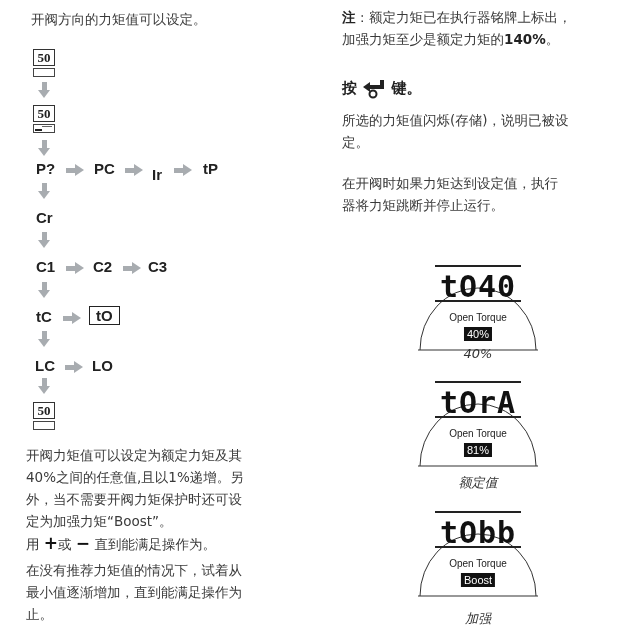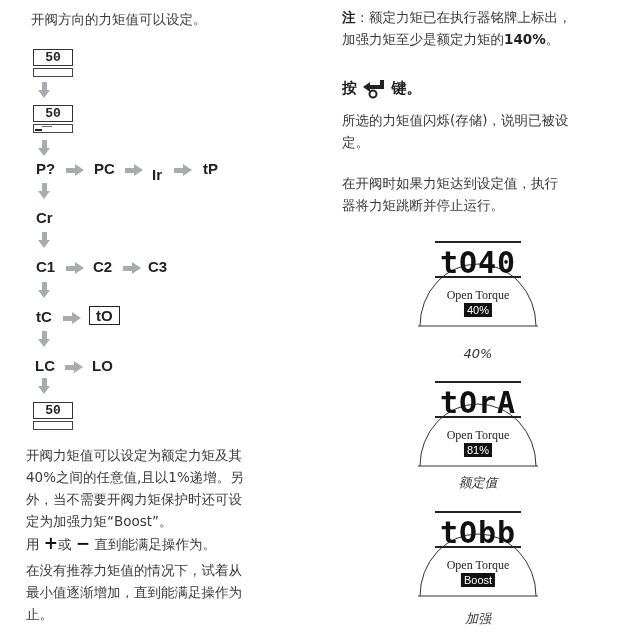--- a/index.html
+++ b/index.html
@@ -8,29 +8,29 @@
   .abs { position:absolute; }
   .txt { font-size:13.5px; line-height:22px; color:#3a3a3a; }
   .bold { font-weight:bold; color:#222; }
   .code { font-family:"Liberation Sans", sans-serif; font-weight:bold; font-size:15px; color:#222; }
   .arrow-down { width:10px; height:16px; position:absolute; }
   .arrow-down::before { content:""; position:absolute; left:3px; top:0; width:5px; height:9px; background:#a8acb0; }
   .arrow-down::after { content:""; position:absolute; left:-1px; top:8px; border-left:6.5px solid transparent; border-right:6.5px solid transparent; border-top:8px solid #a8acb0; }
   .arrow-right { width:18px; height:12px; position:absolute; }
   .arrow-right::before { content:""; position:absolute; left:0; top:4px; width:10px; height:5px; background:#a8acb0; }
   .arrow-right::after { content:""; position:absolute; left:9px; top:0; border-top:6.5px solid transparent; border-bottom:6.5px solid transparent; border-left:9px solid #a8acb0; }
-  .box50 { position:absolute; width:40px; font-family:Liberation Mono, monospace; }
+  .box50 { position:absolute; width:22px; font-family:Liberation Serif, serif; }
   .box50 .num { border:1.5px solid #333; height:15px; font-size:13px; font-weight:bold; text-align:center; line-height:15px; color:#222; }
   .box50 .bar { border:1px solid #444; height:7px; margin-top:2px; position:relative; background:#fff; }
   .box50 .bar.filled::after { content:""; position:absolute; left:1px; bottom:1px; width:7px; height:2px; background:#222; }
   .box50 .bar.filled::before { content:""; position:absolute; left:8px; top:1px; width:10px; height:1px; background:#666; }
   .boxed { border:1.5px solid #222; padding:0 6px; }
   .lcd { position:absolute; width:120px; height:96px; }
   .lcd svg { position:absolute; left:0; top:0; }
-  .lcd .label { position:absolute; left:0; width:120px; text-align:center; font-family:Liberation Serif, serif; font-size:12px; color:#222; top:52px; }
+  .lcd .label { position:absolute; left:0; width:120px; text-align:center; font-family:Liberation Sans, sans-serif; font-size:10px; color:#222; top:52px; }
   .lcd .val { position:absolute; left:50%; transform:translateX(-50%); top:67px; background:#111; color:#fff; font-family:"Liberation Sans", sans-serif; font-size:11px; padding:0 3px; line-height:14px; }
   .caption { position:absolute; width:120px; text-align:center; font-style:italic; font-size:13px; color:#333; font-family:"DejaVu Sans", sans-serif; }
   .watermark { position:absolute; font-size:14px; color:#8a8a8a; font-family:"DejaVu Sans", sans-serif; }
 </style>
 </head>
 <body>
 
 <div class="abs txt" style="left:31px;top:8px;">开阀方向的力矩值可以设定。</div>
 
 <div class="box50" style="left:33px;top:49px;">
@@ -116,21 +116,21 @@
 <div class="abs txt" style="left:342px;top:109px;">
   <div>所选的力矩值闪烁(存储)，说明已被设</div>
   <div>定。</div>
 </div>
 
 <div class="abs txt" style="left:342px;top:172px;">
   <div>在开阀时如果力矩达到设定值，执行</div>
   <div>器将力矩跳断并停止运行。</div>
 </div>
 
-<div class="lcd" style="left:418px;top:236px;">
+<div class="lcd" style="left:418px;top:260px;">
   <svg width="120" height="96" viewBox="0 0 120 96">
     <path d="M2,90 A58,62 0 0 1 118,90" fill="none" stroke="#333" stroke-width="1"></path>
     <line x1="0" y1="90" x2="120" y2="90" stroke="#333" stroke-width="1.2"></line>
     <line x1="17" y1="6" x2="103" y2="6" stroke="#222" stroke-width="2"></line>
     <line x1="17" y1="41" x2="103" y2="41" stroke="#222" stroke-width="2"></line>
     <text x="60" y="37" text-anchor="middle" font-family="DejaVu Sans Mono, monospace" font-size="30" font-weight="bold" fill="#111" letter-spacing="1">tO40</text>
   </svg>
   <div class="label">Open Torque</div>
   <div class="val">40%</div>
 </div>

